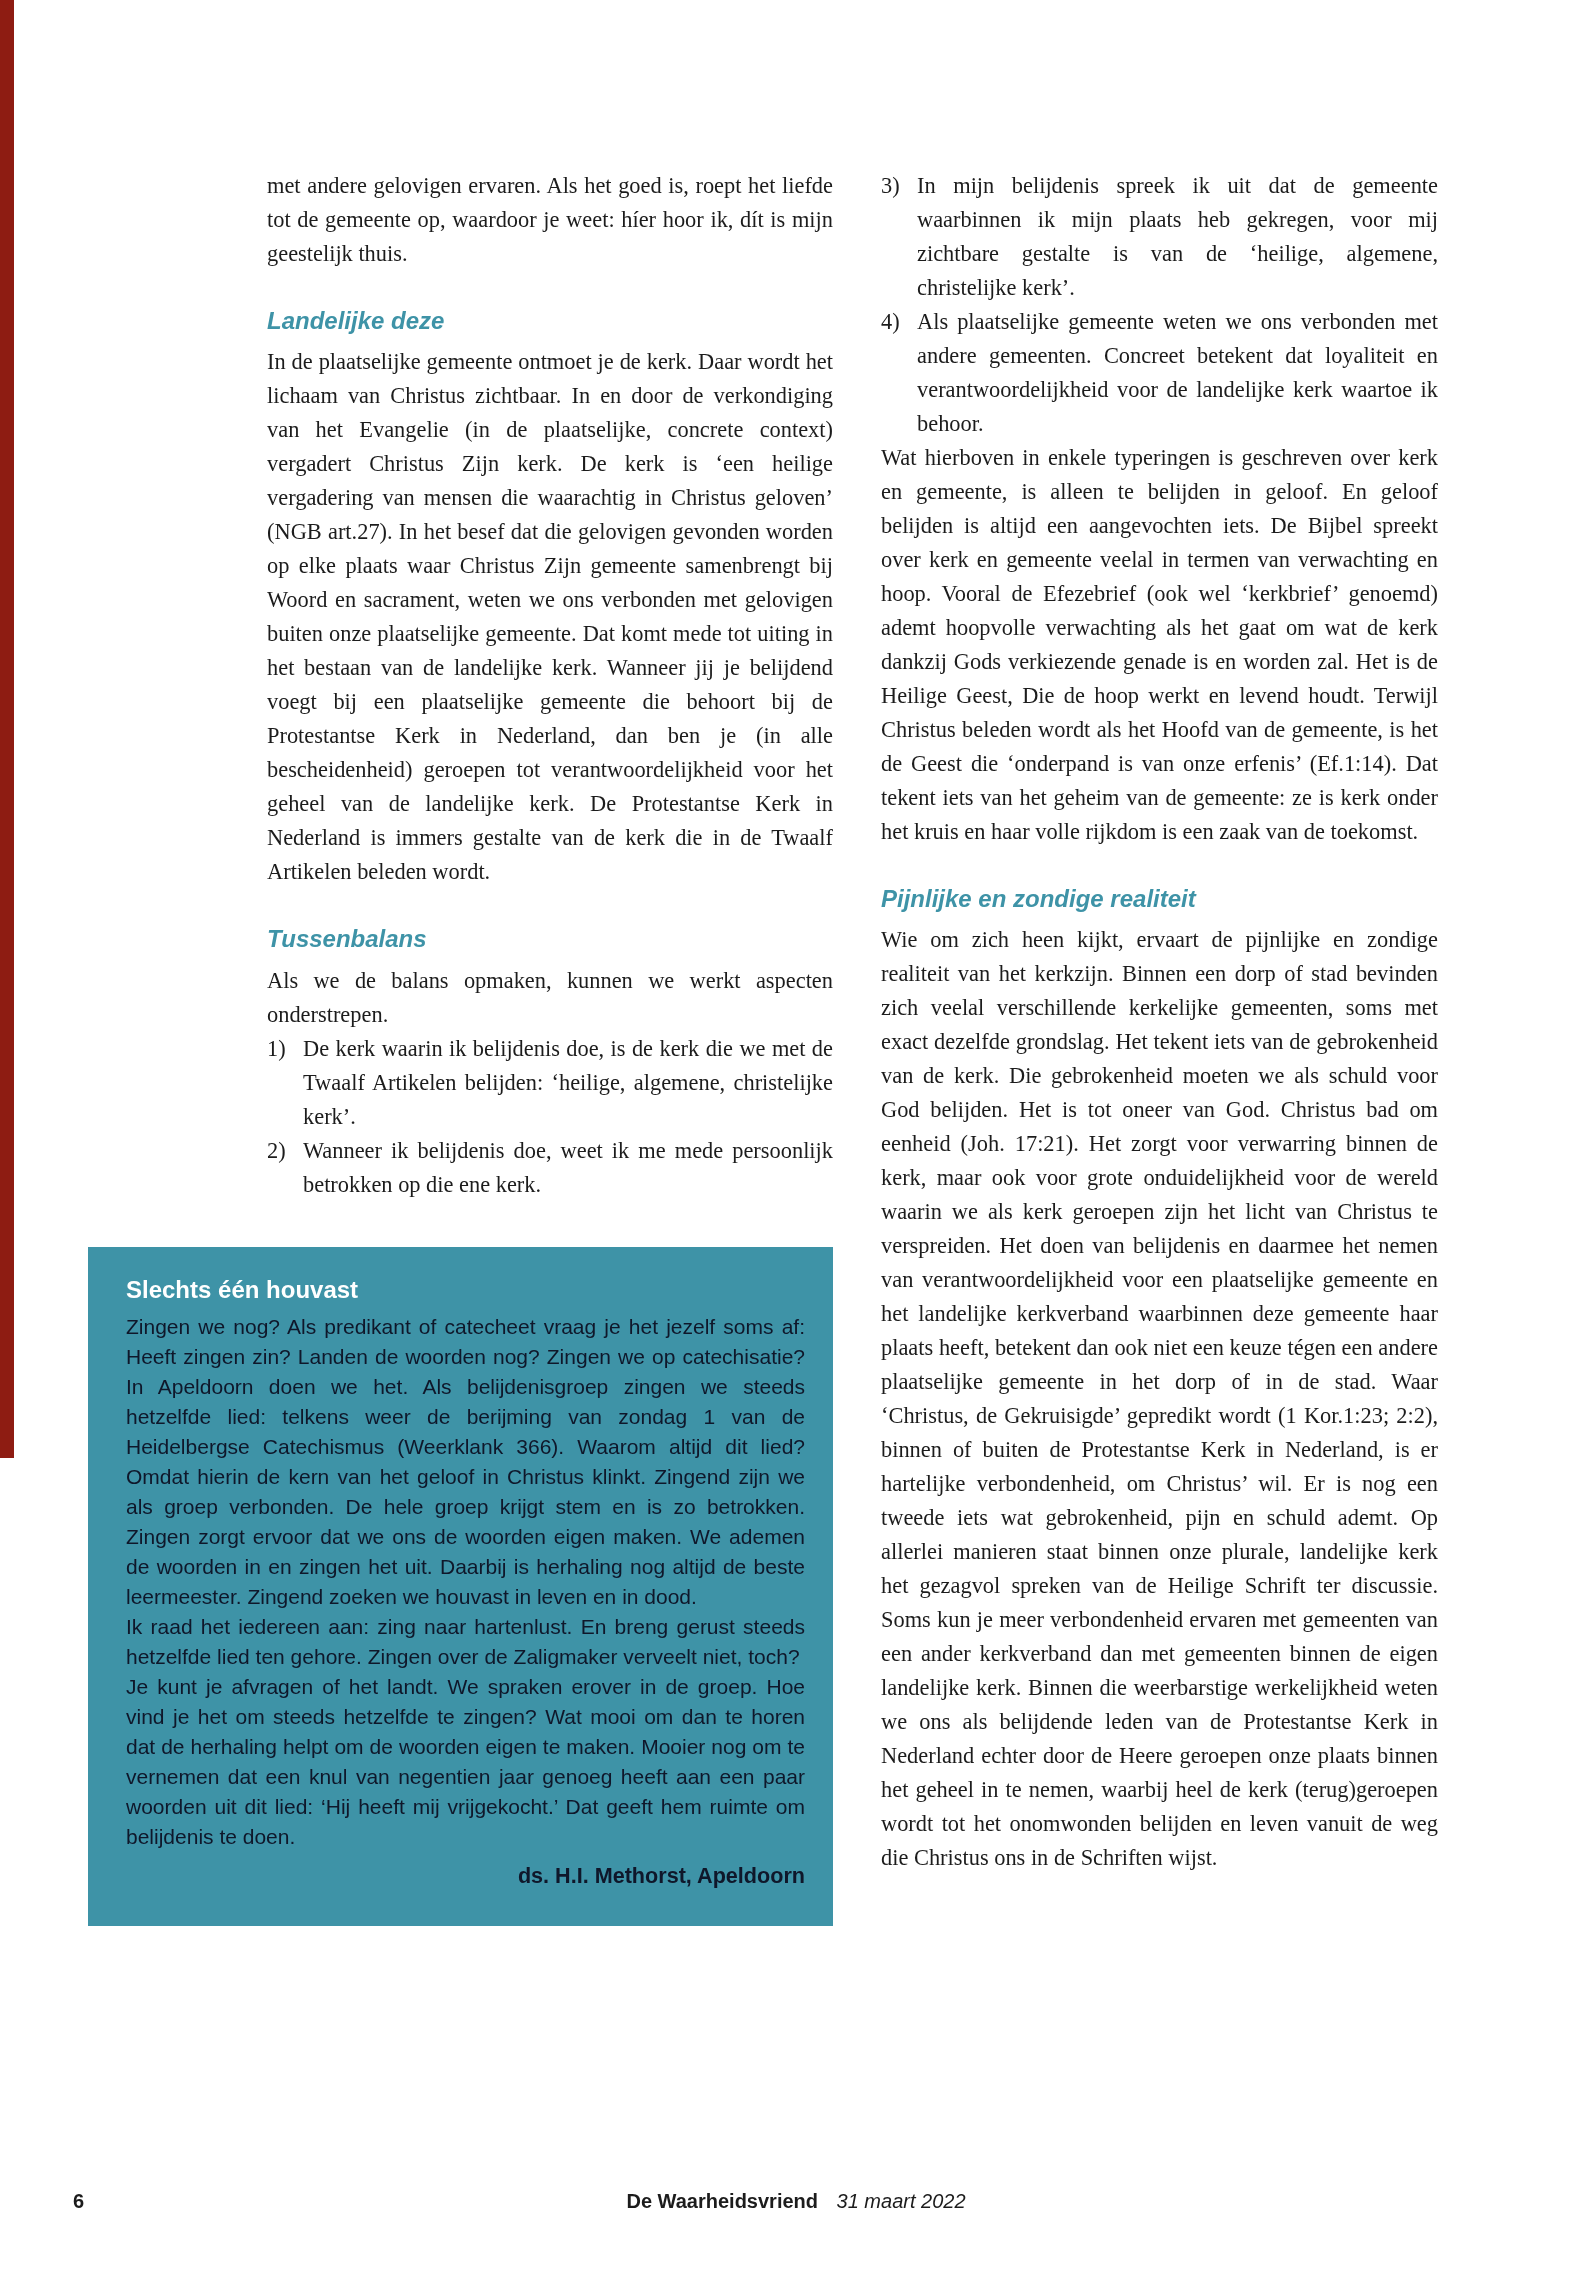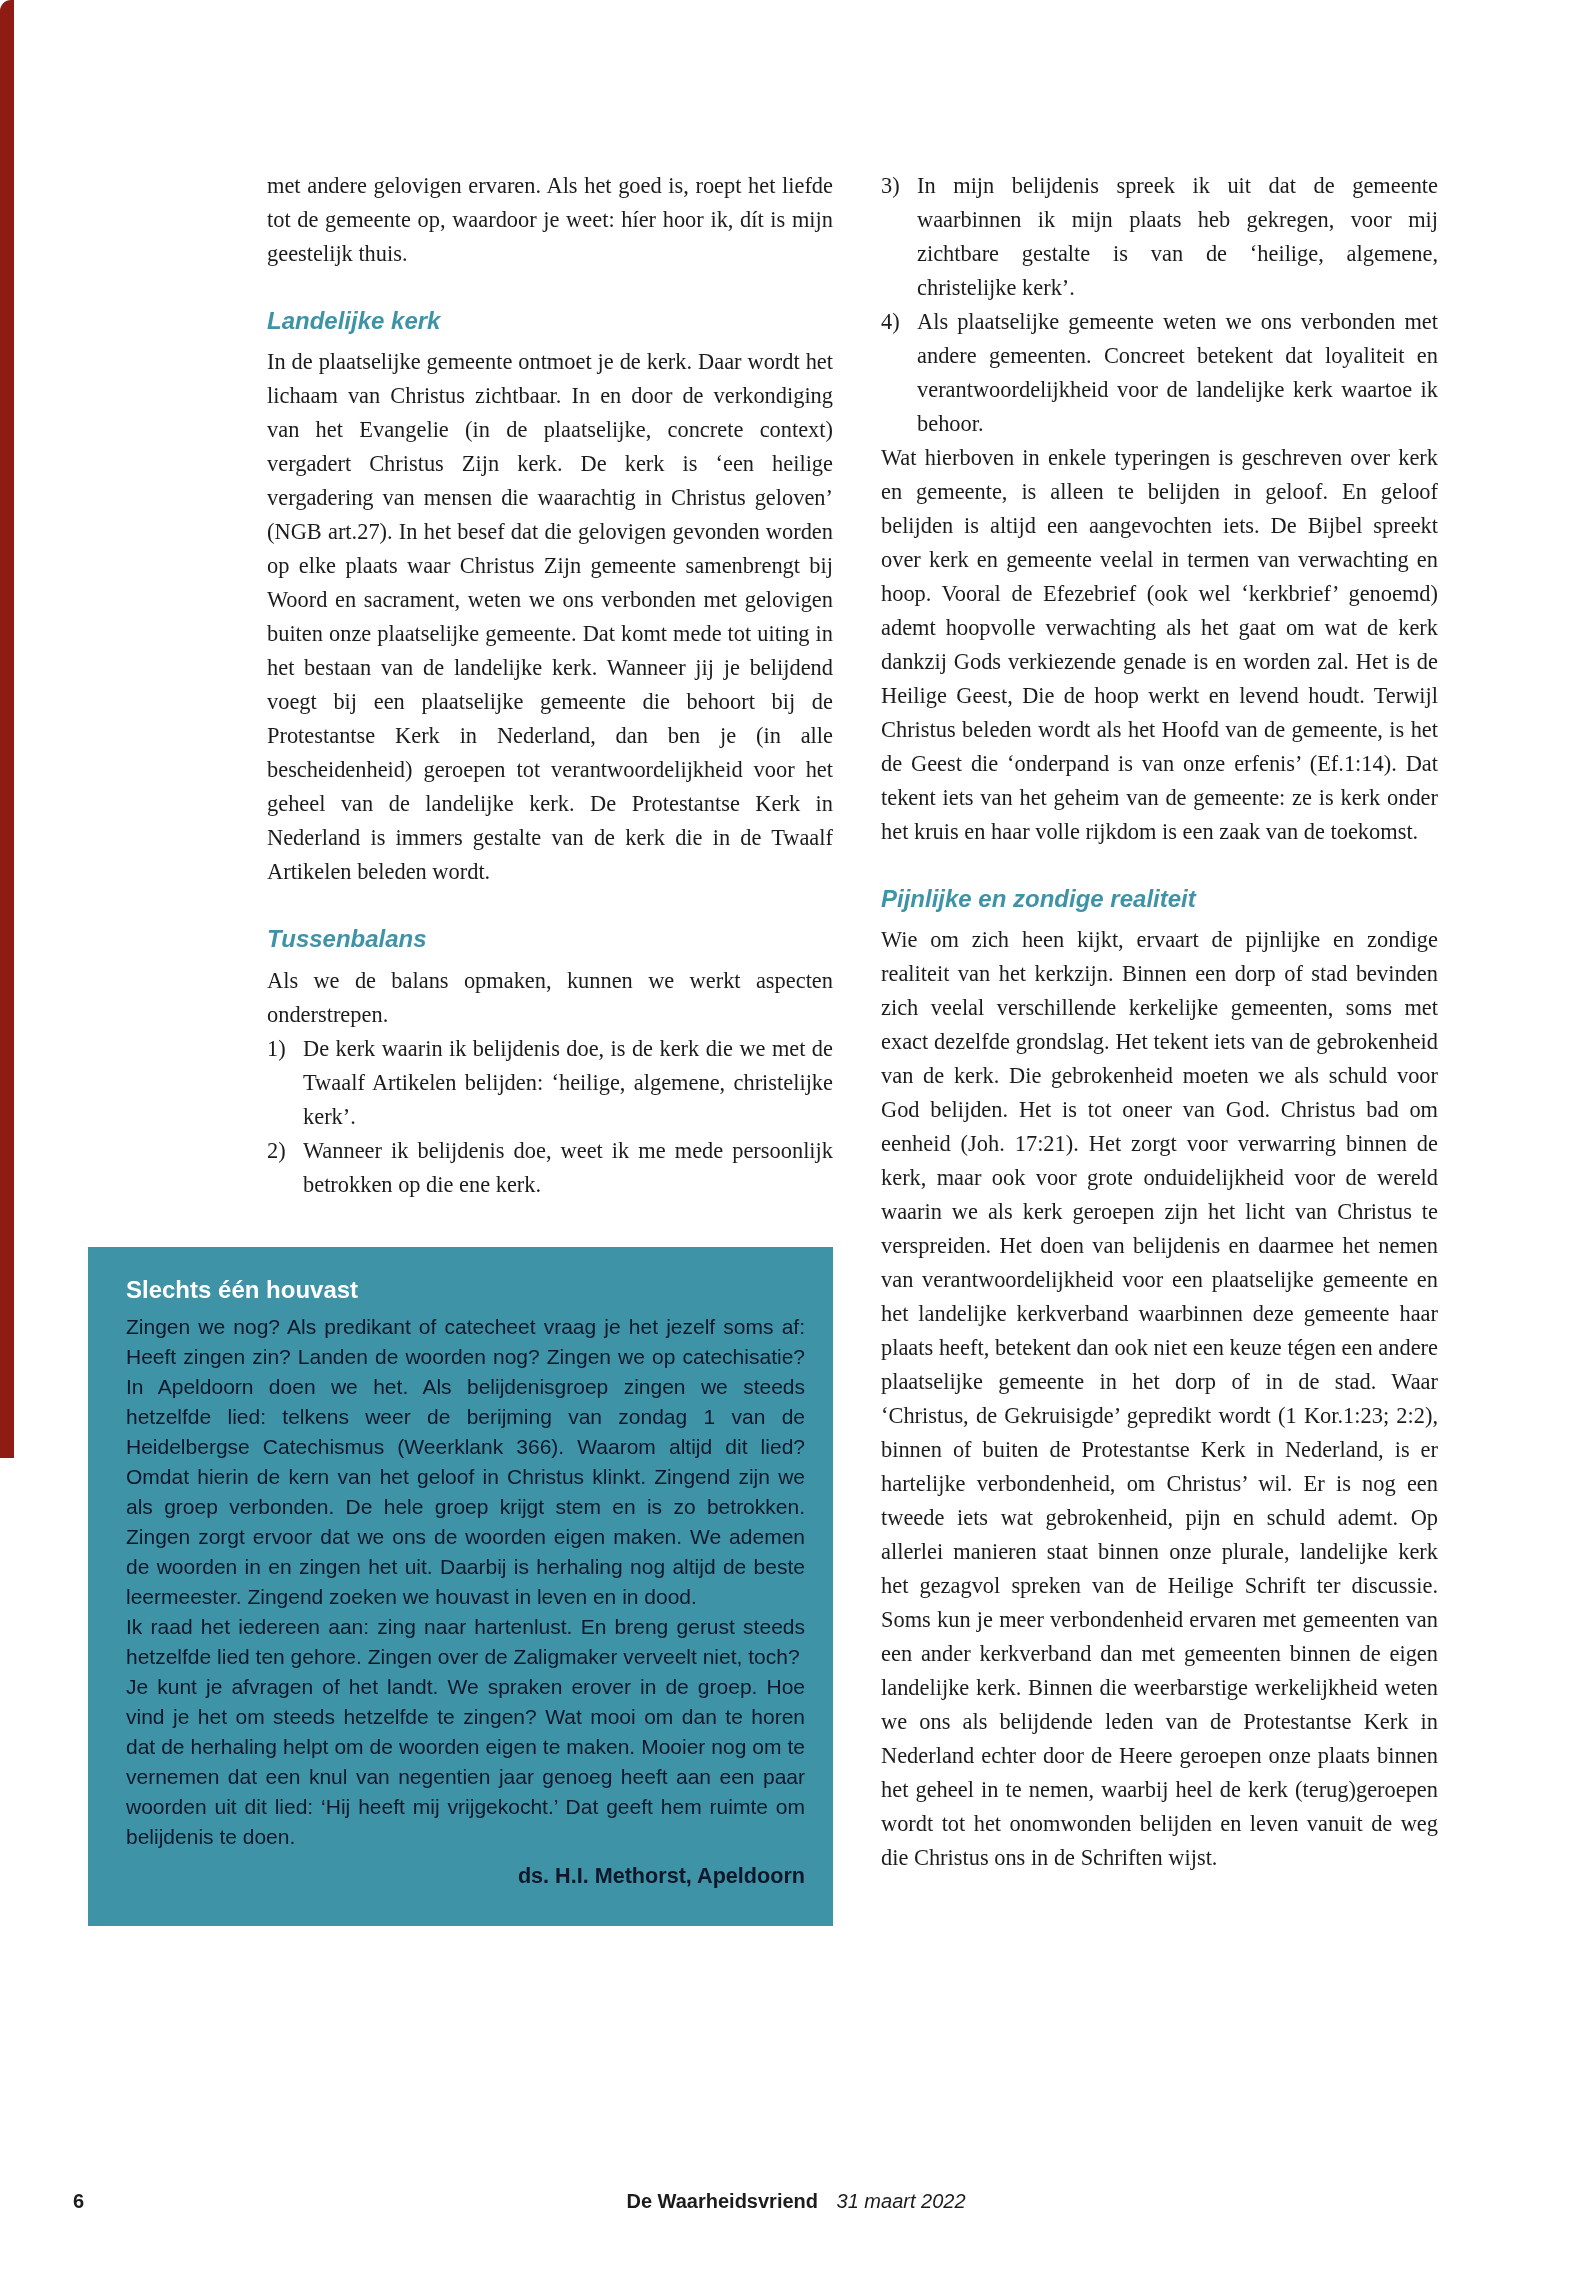--- a/index.html
+++ b/index.html
@@ -4,21 +4,20 @@
 <style>
   html, body { margin: 0; padding: 0; background: #ffffff; }
   .page {
     position: relative;
     width: 1592px;
     height: 2295px;
     background: #ffffff;
     overflow: hidden;
     font-family: "Liberation Serif", serif;
     color: var(--text, #1c1c1c);
-    border-radius: 11px;
   }
   .red-bar {
     position: absolute;
     left: 0; top: 0;
     width: 14px;
     height: 1458px;
     background: var(--red-bar, #8e1c12);
   }
   .content {
     position: absolute;
@@ -110,21 +109,21 @@
 
 <div class="page">
 
   <div class="red-bar"></div>
 
   <main class="content">
 
     <section class="col-left">
       <p class="body">met andere gelovigen ervaren. Als het goed is, roept het liefde tot de gemeente op, waardoor je weet: híer hoor ik, dít is mijn geestelijk thuis.</p>
 
-      <h3 class="heading">Landelijke kerk</h3>
+      <h3 class="heading">Landelijke deze</h3>
       <p class="body">In de plaatselijke gemeente ontmoet je de kerk. Daar wordt het lichaam van Christus zichtbaar. In en door de verkondiging van het Evangelie (in de plaatselijke, concrete context) vergadert Christus Zijn kerk. De kerk is ‘een heilige vergadering van mensen die waarachtig in Christus geloven’ (NGB art.27). In het besef dat die gelovigen gevonden worden op elke plaats waar Christus Zijn gemeente samenbrengt bij Woord en sacrament, weten we ons verbonden met gelovigen buiten onze plaatselijke gemeente. Dat komt mede tot uiting in het bestaan van de landelijke kerk. Wanneer jij je belijdend voegt bij een plaatselijke gemeente die behoort bij de Protestantse Kerk in Nederland, dan ben je (in alle bescheidenheid) geroepen tot verantwoordelijkheid voor het geheel van de landelijke kerk. De Protestantse Kerk in Nederland is immers gestalte van de kerk die in de Twaalf Artikelen beleden wordt.</p>
 
       <h3 class="heading">Tussenbalans</h3>
       <p class="body">Als we de balans opmaken, kunnen we werkt aspecten onderstrepen.</p>
 
       <div class="nlist">
         <div class="list-item">
           <span class="marker">1)</span>
           <span class="item-text">De kerk waarin ik belijdenis doe, is de kerk die we met de Twaalf Artikelen belijden: ‘heilige, algemene, christelijke kerk’.</span>
         </div>

